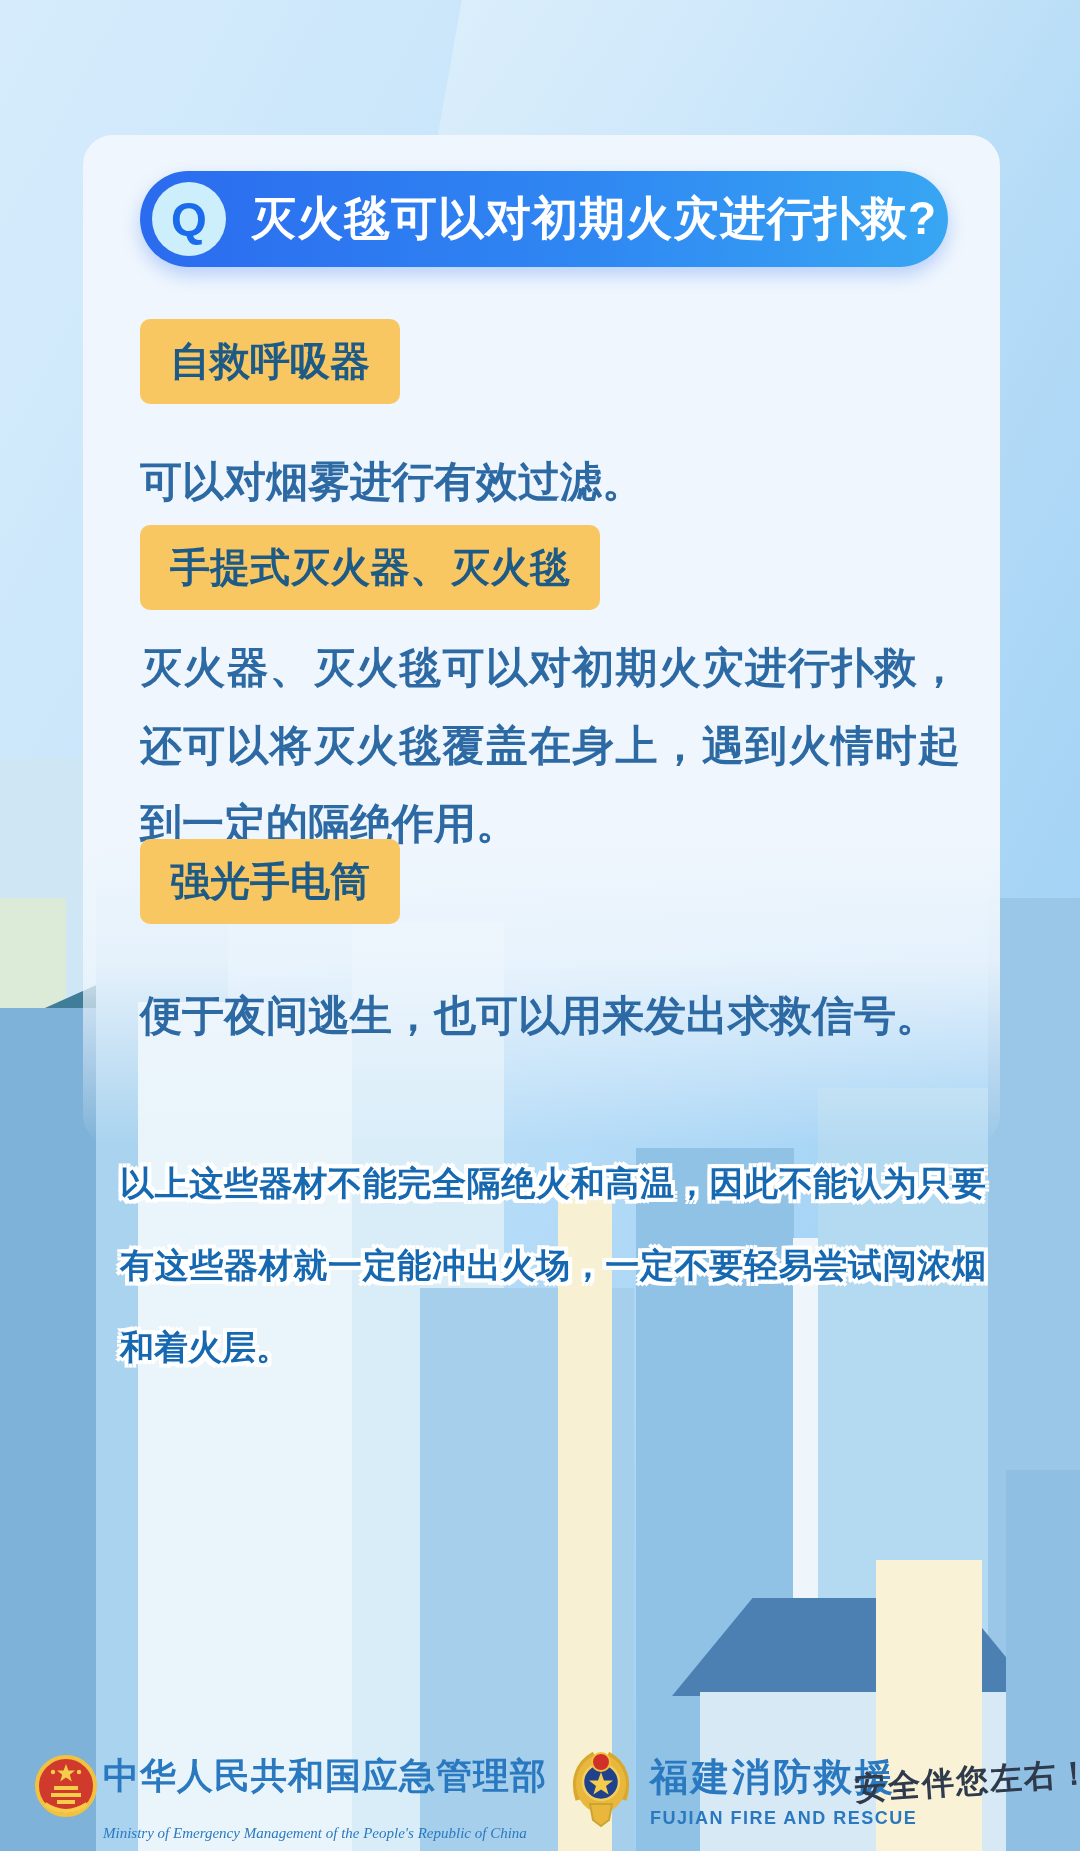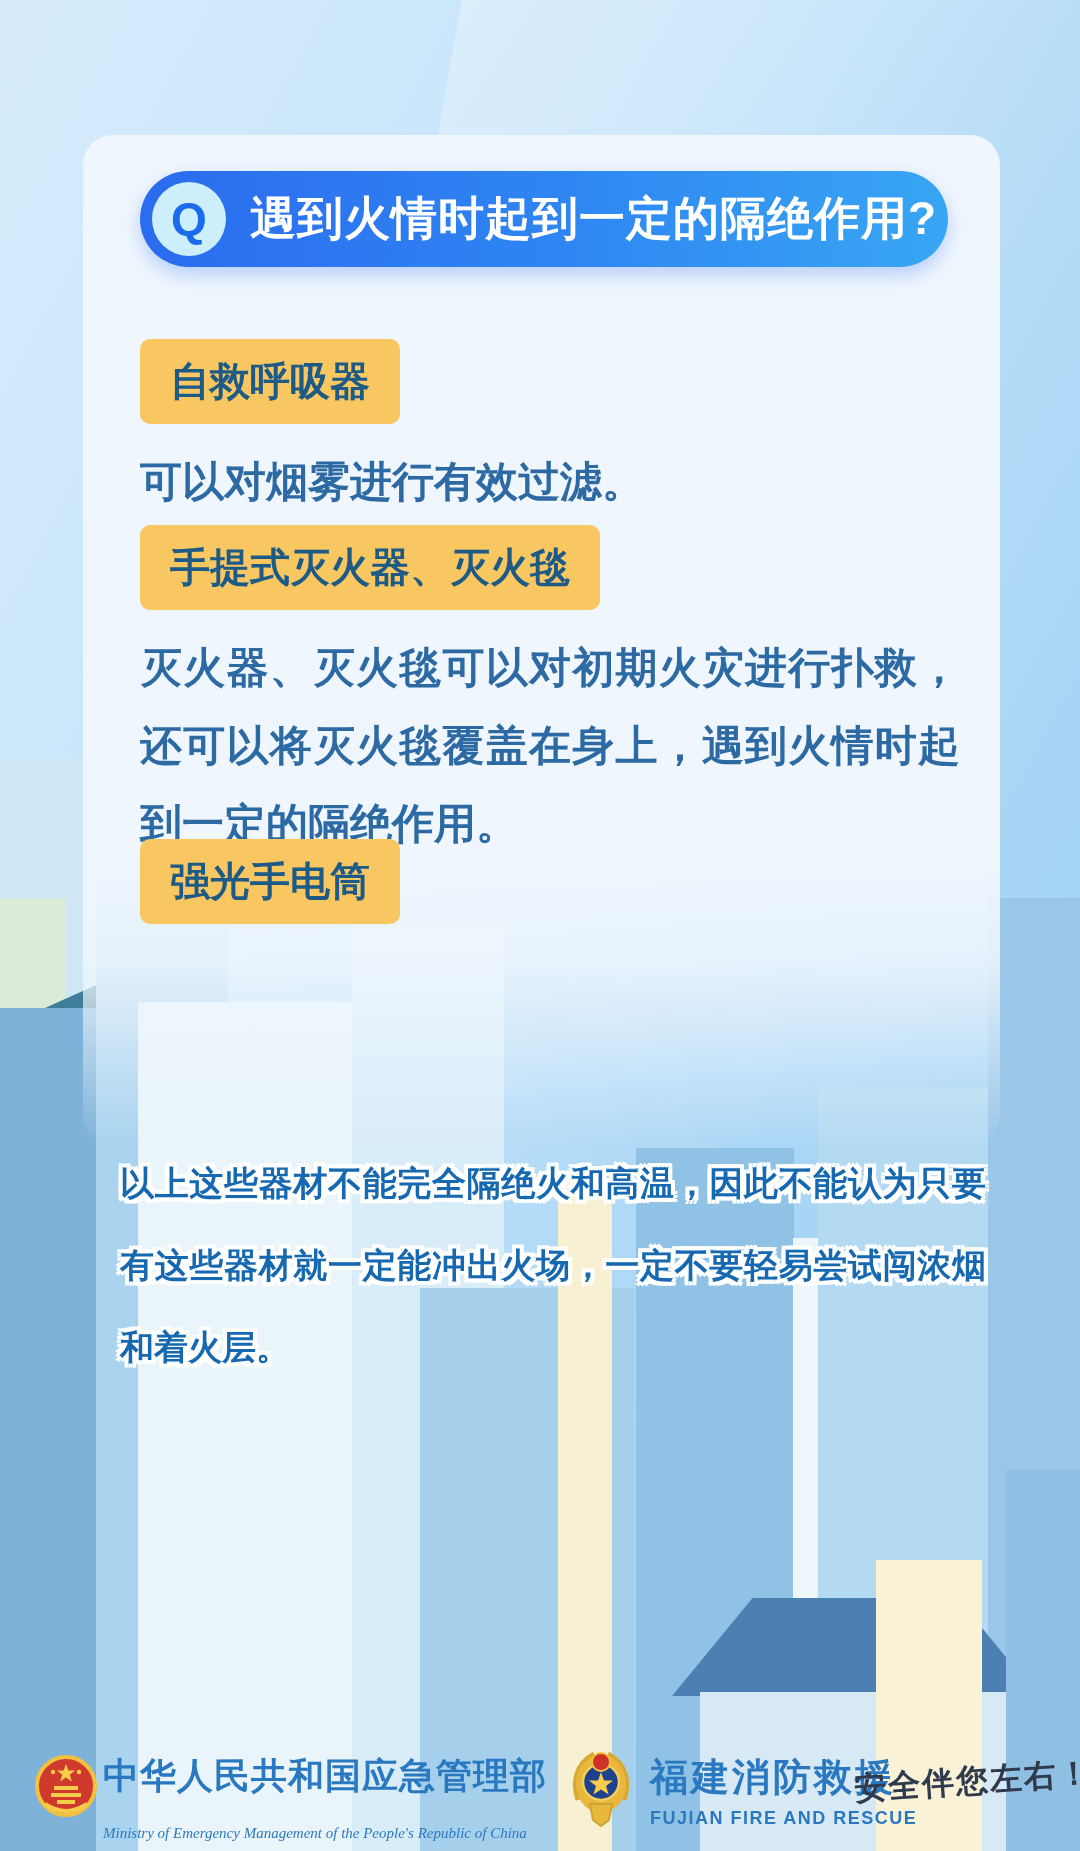--- a/index.html
+++ b/index.html
@@ -40,21 +40,21 @@
   }
   .qbadge{
     width:74px;height:74px;border-radius:50%;background:#cdeefb;color:#1a6cec;
     font-size:46px;font-weight:bold;display:flex;align-items:center;justify-content:center;flex:0 0 auto;
   }
   .qtext{color:#ffffff;font-size:46px;font-weight:bold;letter-spacing:1px;white-space:nowrap;}
   .tag{
     position:absolute;left:57px;display:inline-block;background:#f8c761;border-radius:10px;
     padding:15px 30px;font-size:40px;font-weight:bold;color:#1d5a86;white-space:nowrap;
   }
-  .tag.t1{top:204px;text-align:center;}
+  .tag.t1{top:184px;text-align:center;}
   .tag.t2{top:390px;}
   .tag.t3{top:704px;}
   .pbody{
     position:absolute;left:57px;width:820px;margin:0;
     font-size:42px;line-height:78px;font-weight:600;color:#2d6aa4;text-align:justify;
   }
   .pbody.b1{top:308px;}
   .pbody.b2{top:494px;}
   .pbody.b3{top:842px;}
   
@@ -106,30 +106,31 @@
     <div class="bld" style="left:672px;top:1598px;width:366px;height:98px;background:#4c80b2;clip-path:polygon(0 100%,22% 0,78% 0,100% 100%);"></div>
     <div class="bld" style="left:700px;top:1692px;width:310px;background:#d8e9f6;"></div>
     <div class="bld win-grid-blue" style="left:876px;top:1560px;width:106px;background:#f9f2d6;"></div>
     <div class="bld" style="left:1006px;top:1470px;width:74px;background:#8fc0e4;"></div>
   </div>
 
   <div class="card">
 
     <div class="qpill">
       <span class="qbadge">Q</span>
-      <span class="qtext">遇到火情时起到一定的隔绝作用?</span>
+      <span class="qtext">灭火毯可以对初期火灾进行扑救?</span>
     </div>
 
     <div class="tag t1">自救呼吸器</div>
     <p class="pbody b1">可以对烟雾进行有效过滤。</p>
 
     <div class="tag t2">手提式灭火器、灭火毯</div>
     <p class="pbody b2">灭火器、灭火毯可以对初期火灾进行扑救，还可以将灭火毯覆盖在身上，遇到火情时起到一定的隔绝作用。</p>
 
     <div class="tag t3">强光手电筒</div>
+    <p class="pbody b3">便于夜间逃生，也可以用来发出求救信号。</p>
 
   </div>
 
   <div class="notice">
     <div class="notice-b outline">以上这些器材不能完全隔绝火和高温，因此不能认为只要有这些器材就一定能冲出火场，一定不要轻易尝试闯浓烟和着火层。</div>
   </div>
 
   <div class="footer">
 
     <svg class="emblem" width="62" height="82" viewBox="0 0 62 82">

